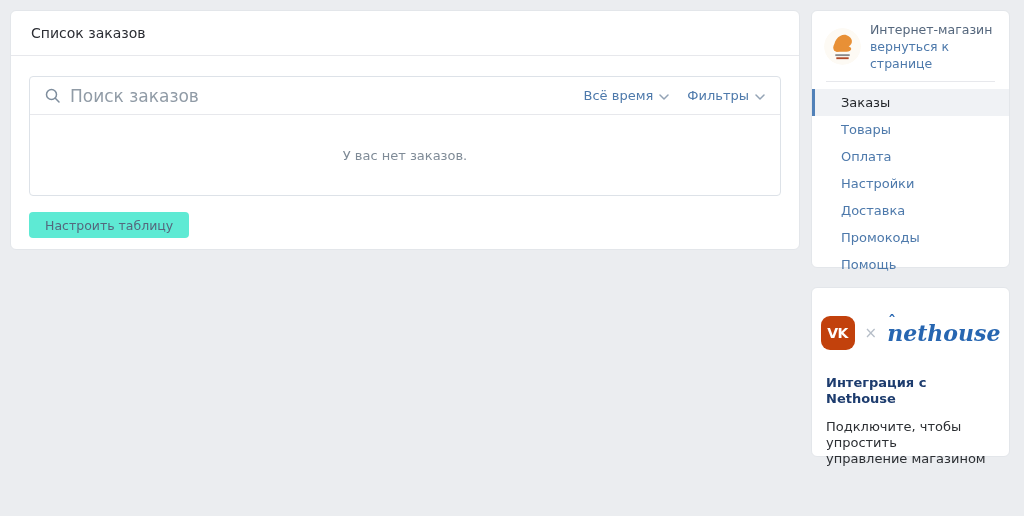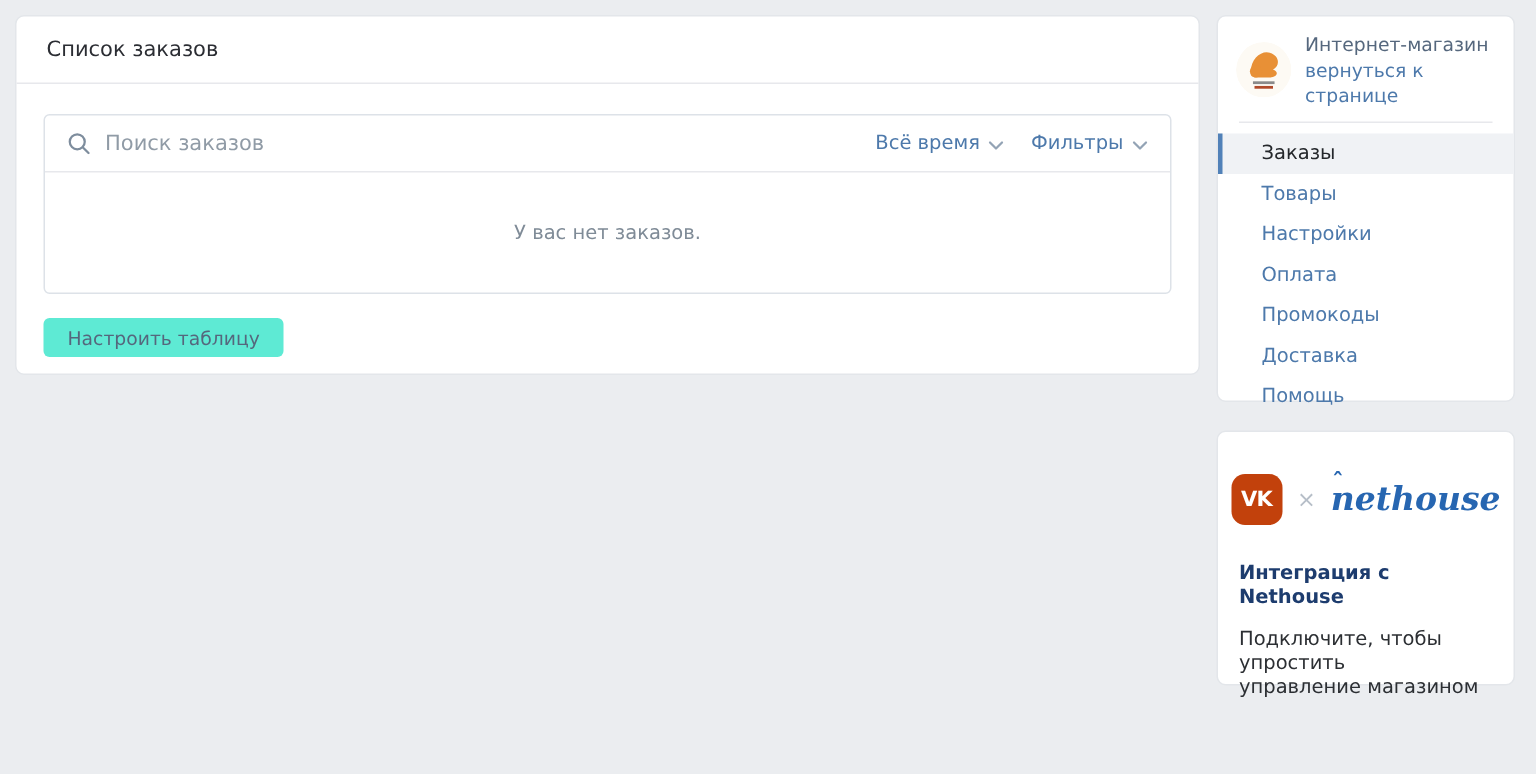--- a/index.html
+++ b/index.html
@@ -28,21 +28,21 @@
   }
   .main-body { padding:20px 18px 0 18px; }
   .orders-box { border:1px solid #dde2e8; border-radius:4px; overflow:hidden; }
   .orders-toolbar {
     height:38px; display:flex; align-items:center;
     padding:0 15px; border-bottom:1px solid #e7e8ec;
   }
   .search-icon { display:flex; align-items:center; margin-right:10px; }
   .search-input {
     border:none; outline:none; flex:1; min-width:0;
-    font-family:inherit; font-size:14px; color:#be185d; background:transparent;
+    font-family:inherit; font-size:17px; color:#be185d; background:transparent;
   }
   .search-input::placeholder { color:#909ba6; }
   .toolbar-filters { display:flex; align-items:center; gap:18px; margin-left:auto; }
   .filter-link {
     display:flex; align-items:center; gap:6px;
     color:#4d79ab; cursor:pointer; white-space:nowrap;
   }
   .chevron { display:flex; align-items:center; margin-top:2px; }
   .orders-empty {
     height:80px; display:flex; align-items:center; justify-content:center;
@@ -165,30 +165,30 @@
   </div>
   <div class="store-divider"></div>
   <div class="menu">
     <div class="menu-item active">
       <span>Заказы</span>
     </div>
     <div class="menu-item">
       <span>Товары</span>
     </div>
     <div class="menu-item">
+      <span>Оплата</span>
+    </div>
+    <div class="menu-item">
       <span>Настройки</span>
     </div>
     <div class="menu-item">
-      <span>Оплата</span>
+      <span>Доставка</span>
     </div>
     <div class="menu-item">
       <span>Промокоды</span>
-    </div>
-    <div class="menu-item">
-      <span>Доставка</span>
     </div>
     <div class="menu-item">
       <span>Помощь</span>
     </div>
   </div>
 </div>
 
 <div class="card side-card-2">
   <div class="promo-logos">
     <div class="vk-badge">VK</div>

